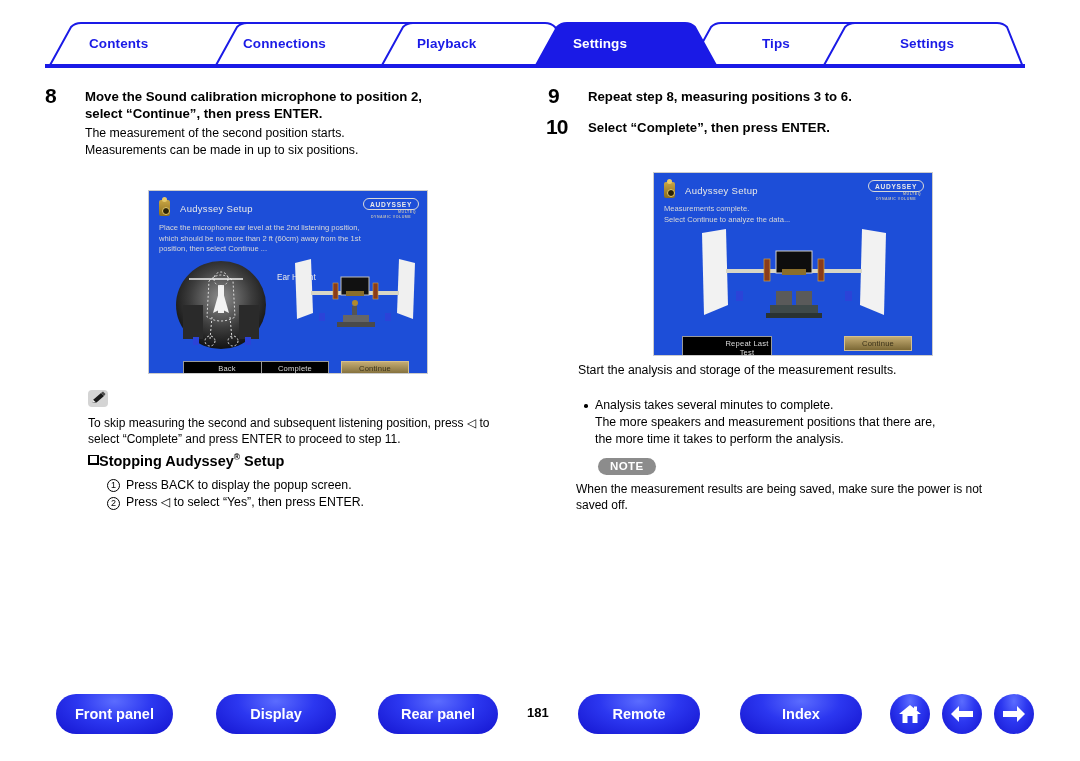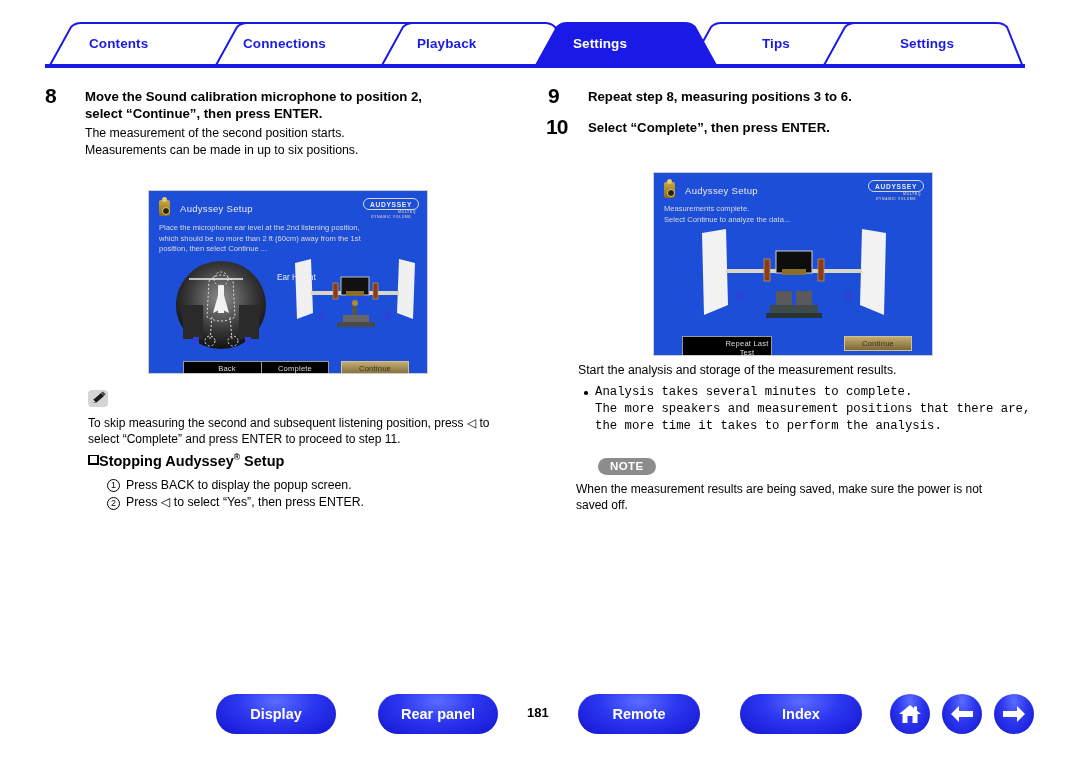--- a/index.html
+++ b/index.html
@@ -160,21 +160,21 @@
     font-size: 12.3px; line-height: 17.5px;
     display: flex; align-items: center; gap: 6px;
     white-space: nowrap;
   }
   .circnum {
     width: 13px; height: 13px; border: 1px solid #000;
     border-radius: 50%; font-size: 9px; line-height: 11px;
     text-align: center; flex: 0 0 auto; font-weight: normal;
   }
 
-  .bullet-list { margin-top: 5px; padding-left: 17px; font-family: Liberation Mono, monospace; }
+  .bullet-list { margin-top: 18px; padding-left: 17px; }
   .bl-item { position: relative; font-size: 12.3px; line-height: 17px; }
   .bl-item .dot {
     position: absolute; left: -11px; top: 7px;
     width: 3.5px; height: 3.5px; background: #000; border-radius: 50%;
   }
   .bl-item div { white-space: nowrap; }
 
   .note-badge {
     display: inline-block;
     background: #8c8c8c; color: #fff;
@@ -400,20 +400,21 @@
 
 <div style="position:absolute; left:598px; top:456px;">
   <div class="note-badge">NOTE</div>
   <div class="small-txt" style="margin-top:7px; margin-left:-22px;">
     <div>When the measurement results are being saved, make sure the power is not</div>
     <div>saved off.</div>
   </div>
 </div>
 
 <div id="footer">
+  <div class="pill" style="left:56px;  width:117px;">Front panel</div>
   <div class="pill" style="left:216px; width:120px;">Display</div>
   <div class="pill" style="left:378px; width:120px;">Rear panel</div>
   <div id="page-num">181</div>
   <div class="pill" style="left:578px; width:122px;">Remote</div>
   <div class="pill" style="left:740px; width:122px;">Index</div>
 
   <div class="round-ico" style="left:890px;">
     <svg width="24" height="22" viewBox="0 0 24 22">
       <path d="M12 2 L23 11 L19.5 11 L19.5 20 L4.5 20 L4.5 11 L1 11 Z" fill="#fff"></path>
       <rect x="9.5" y="13" width="5" height="7" fill="#2c37f0"></rect>

